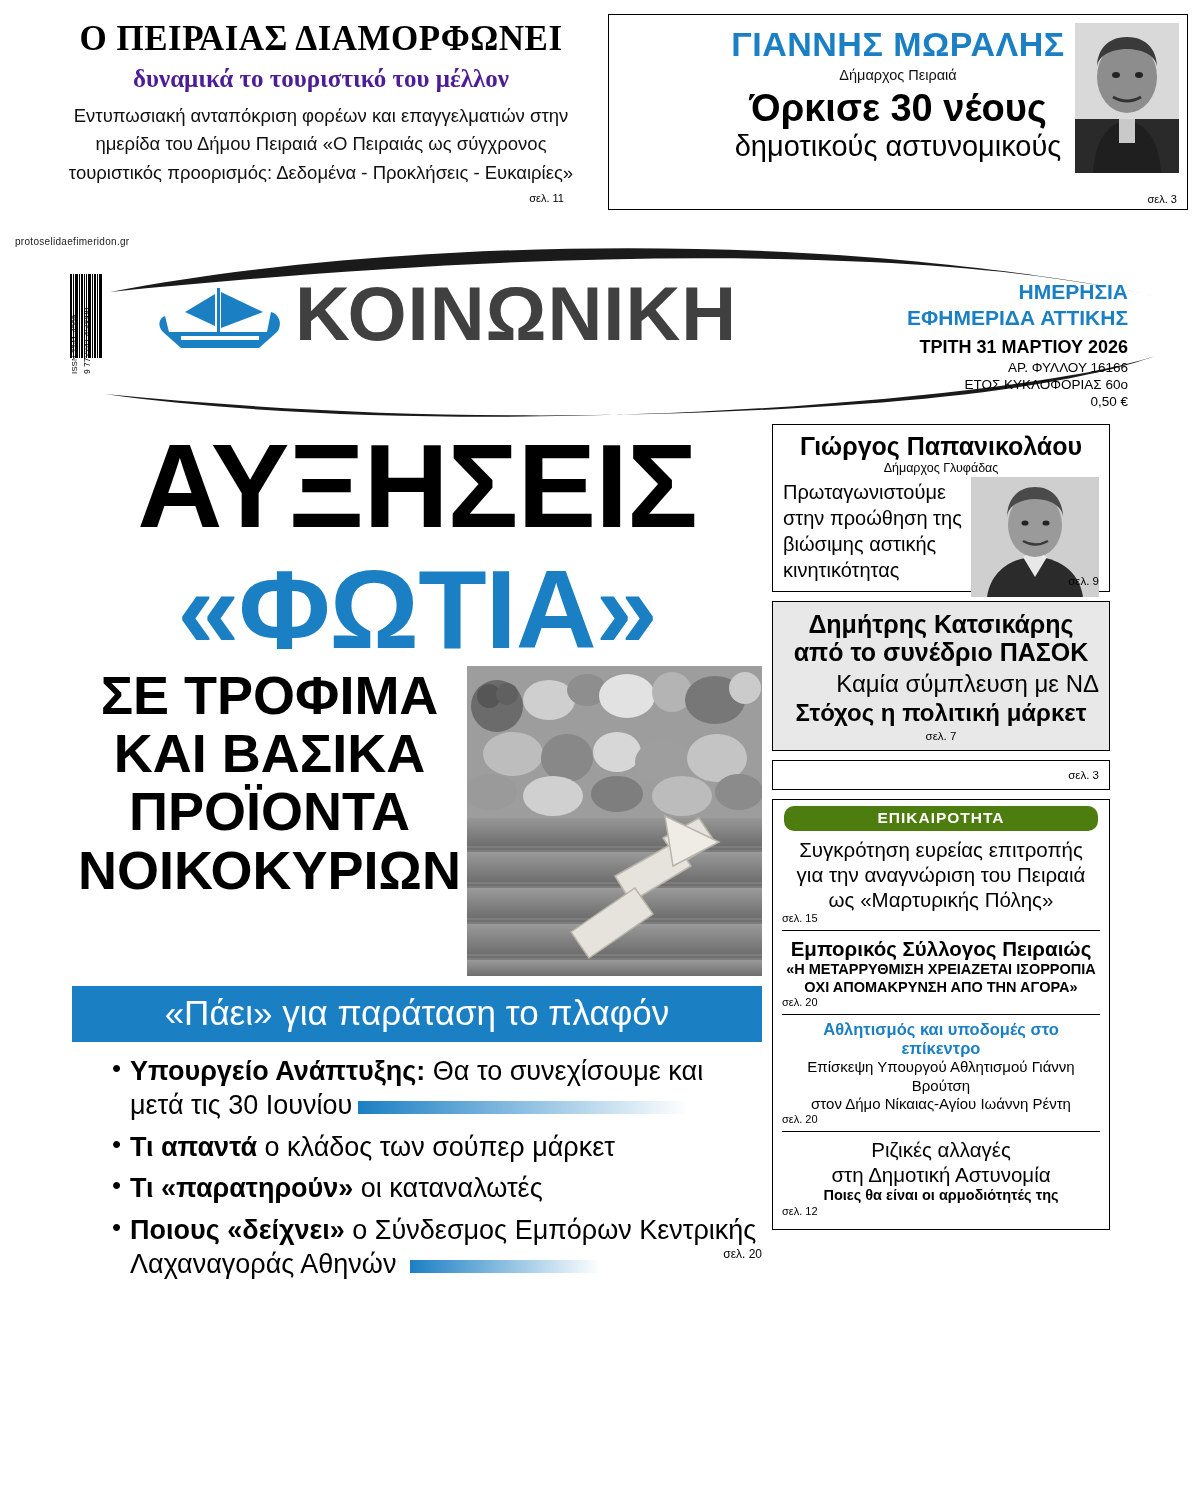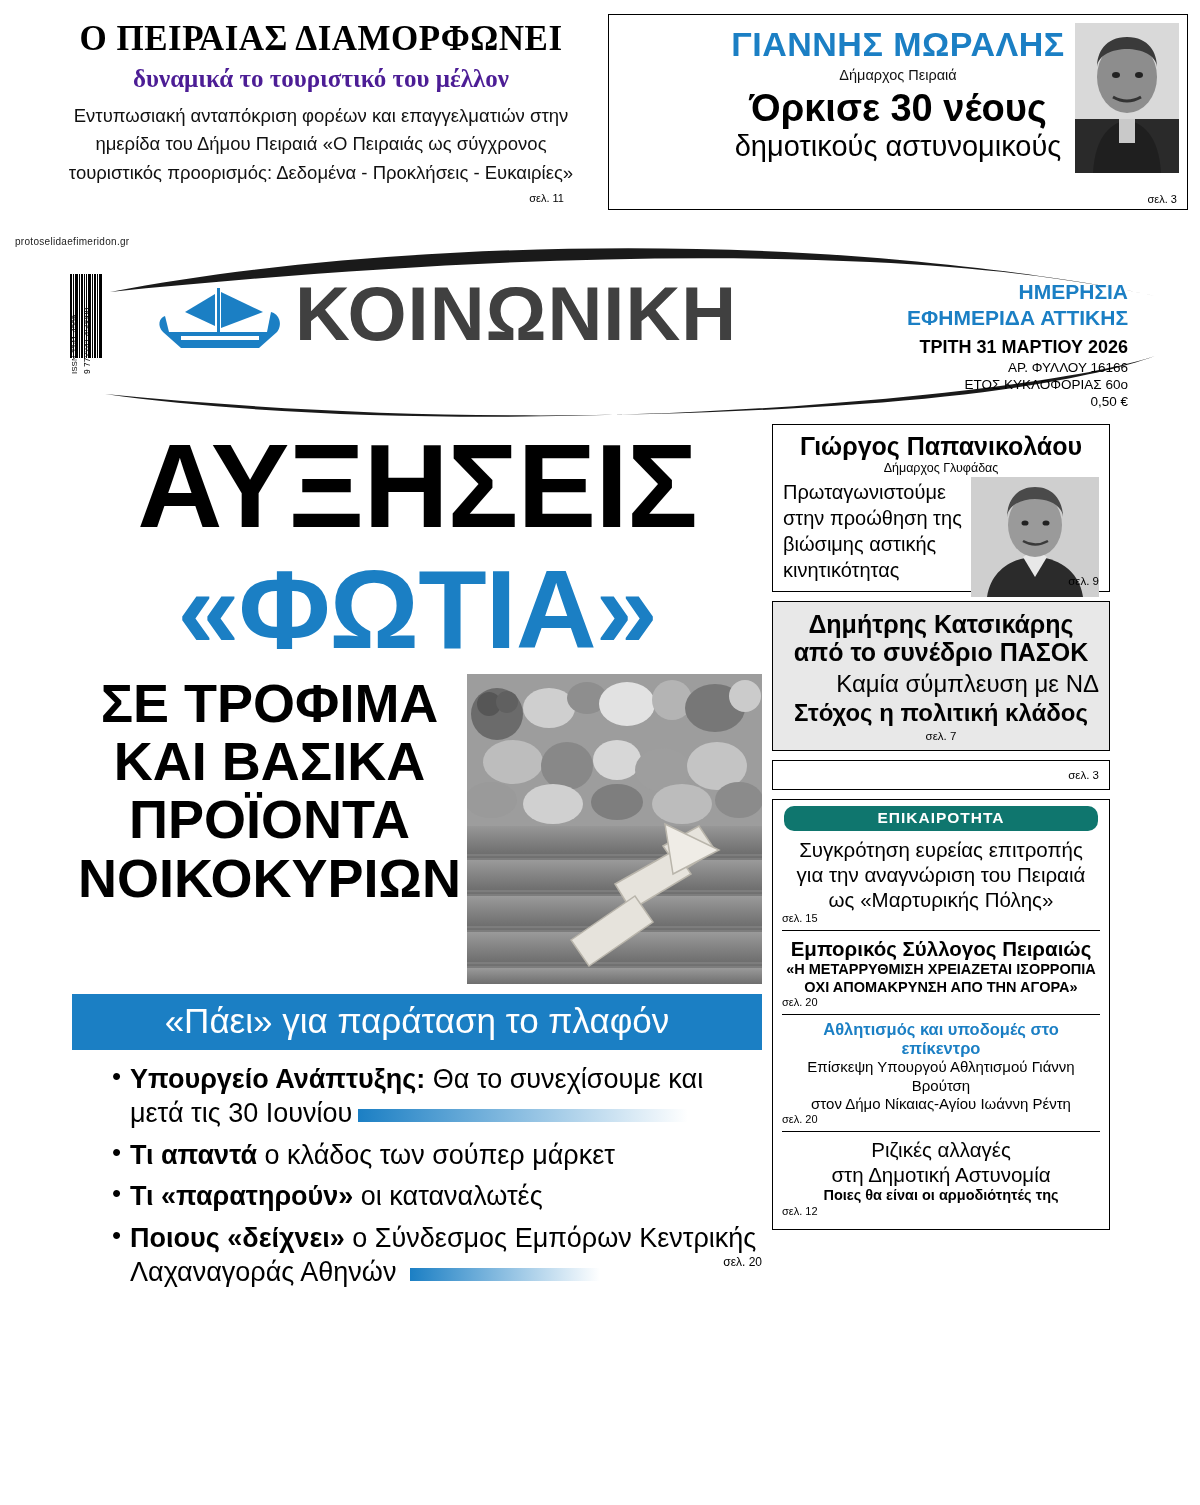--- a/index.html
+++ b/index.html
@@ -107,21 +107,21 @@
   .mh1 {
     font-family: "Liberation Sans", sans-serif;
     font-weight: bold; font-size: 118px; line-height: 0.93;
     letter-spacing: -1px; text-align: center; margin-top: 8px;
   }
   .mh2 {
     font-family: "Liberation Sans", sans-serif;
     font-weight: bold; font-size: 112px; line-height: 1.0; color: #1b7fc4;
     text-align: center; margin-top: 12px; letter-spacing: -1px;
   }
-  .mh3wrap { display: flex; margin-top: 8px; }
+  .mh3wrap { display: flex; }
   .mh3 {
     width: 395px;
     font-family: "Liberation Sans", sans-serif;
     font-weight: bold; font-size: 54px; line-height: 1.08; text-align: center;
   }
   .mainphoto { width: 295px; height: 310px; margin-left: 0px; position: relative; overflow: hidden; }
 
   .subbar {
     background: #1b7fc4; color: #fff; font-size: 35px; text-align: center;
     padding: 7px 0 9px 0; margin-top: 10px; font-family: "Liberation Sans", sans-serif;
@@ -161,21 +161,21 @@
   .b2-ref { text-align: center; font-size: 11.5px; margin-top: 2px; }
 
   .b3-t {
     font-family: "Liberation Serif", serif; font-size: 25px; text-align: center;
     line-height: 1.22;
   }
   .b3-ref { text-align: right; font-size: 11.5px; margin-top: 0px; }
 
   .b4 { border: 1px solid #000; padding: 6px 9px 8px 9px; }
   .epik-head {
-    background: #0f766e; color: #fff; text-align: center; font-weight: bold;
+    background: #4d7c0f; color: #fff; text-align: center; font-weight: bold;
     font-size: 15.5px; letter-spacing: 1px; padding: 3px 0 4px 0; border-radius: 10px;
     margin: 0 2px 6px 2px;
   }
   .item { padding-bottom: 4px; }
   .item .t { font-size: 20.5px; line-height: 1.22; text-align: center; }
   .item .t.b { font-weight: bold; }
   .item .small { font-size: 15px; line-height: 1.22; text-align: center; }
   .item .smallcaps { font-size: 14.5px; line-height: 1.22; text-align: center; font-weight: bold;}
   .item .blue { color: #1b7fc4; font-weight: bold; font-size: 16.5px; text-align: center; }
   .item .ref { font-size: 11px; text-align: left; }
@@ -365,21 +365,21 @@
             <path d="M52 64 Q64 71 77 64" stroke="#3a3a3a" stroke-width="2.5" fill="none"></path>
           </svg>
         </div>
         <div class="b1-ref">σελ. 9</div>
       </div>
 
       <div class="box gray">
         <div class="b2-t1">Δημήτρης Κατσικάρης</div>
         <div class="b2-t1">από το συνέδριο ΠΑΣΟΚ</div>
         <div class="b2-t2">Καμία σύμπλευση με ΝΔ</div>
-        <div class="b2-t3">Στόχος η πολιτική κλάδος</div>
+        <div class="b2-t3">Στόχος η πολιτική μάρκετ</div>
         <div class="b2-ref">σελ. 7</div>
       </div>
 
       <div class="box">
         <div class="b3-ref">σελ. 3</div>
       </div>
 
       <div class="b4">
         <div class="epik-head">ΕΠΙΚΑΙΡΟΤΗΤΑ</div>
 

